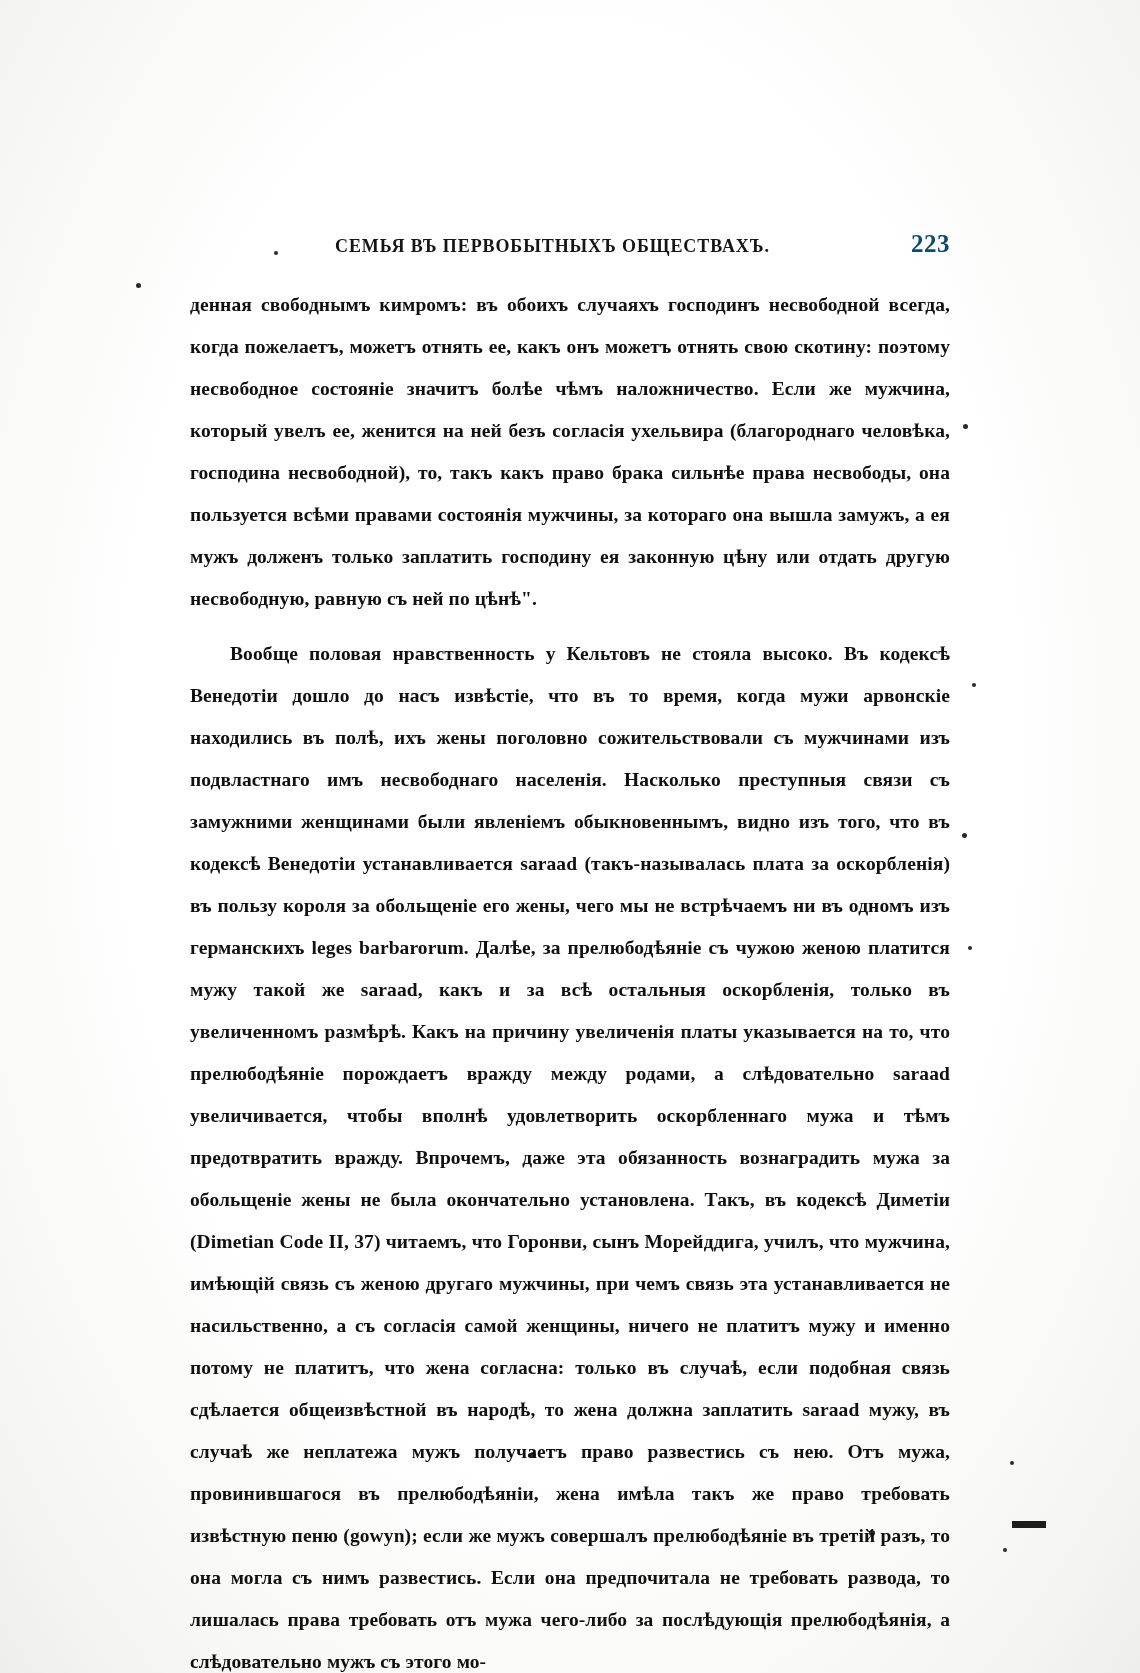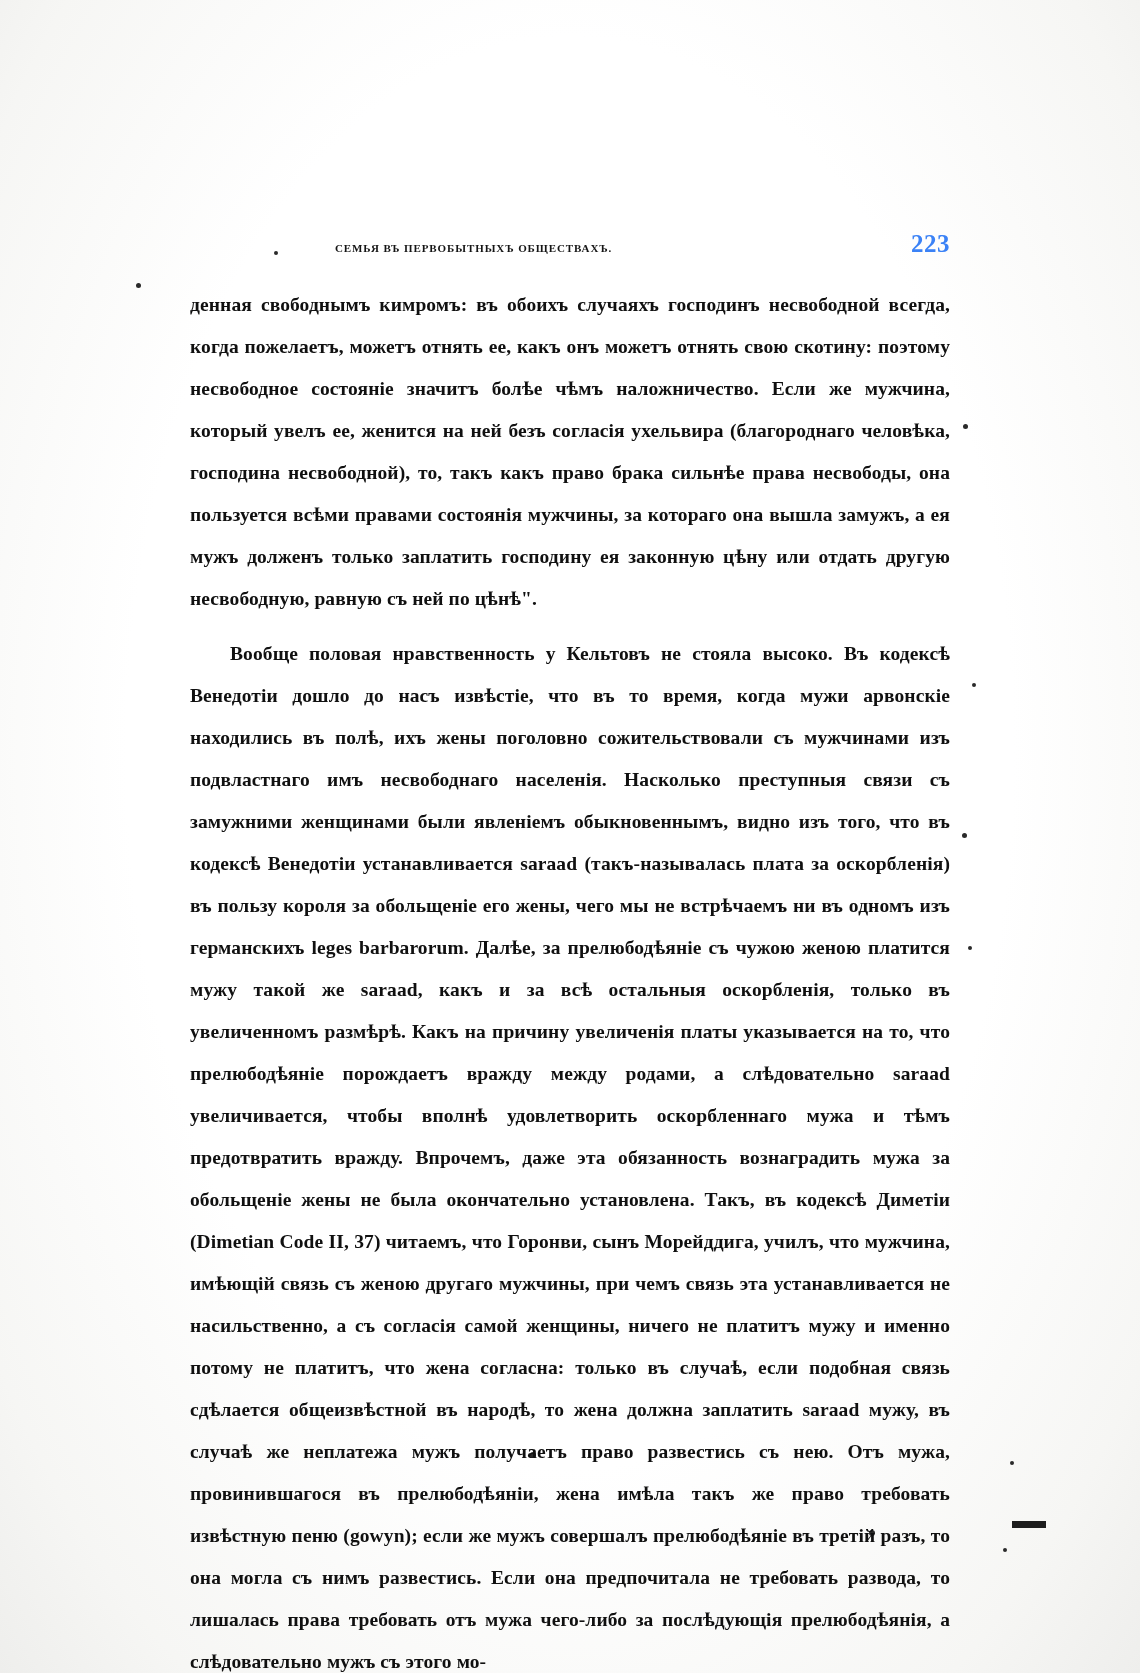--- a/index.html
+++ b/index.html
@@ -35,30 +35,30 @@
     width: 760px;
   }
   .running-head {
     display: flex;
     align-items: baseline;
     justify-content: space-between;
     margin-bottom: 26px;
     padding-left: 145px;
   }
   .running-title {
-    font-size: 11px;
+    font-size: 18px;
     letter-spacing: 0.9px;
     font-weight: 700;
     color: #151515;
     white-space: nowrap;
   }
   .page-number {
     font-size: 25px;
     font-weight: 700;
-    color: #3b82f6;
+    color: #0c4a6e;
     margin-left: 60px;
     letter-spacing: 0.5px;
   }
   .body-text p {
     margin: 0;
     font-size: 19.5px;
     line-height: 42px;
     text-align: justify;
     text-justify: inter-word;
     color: #101010;

